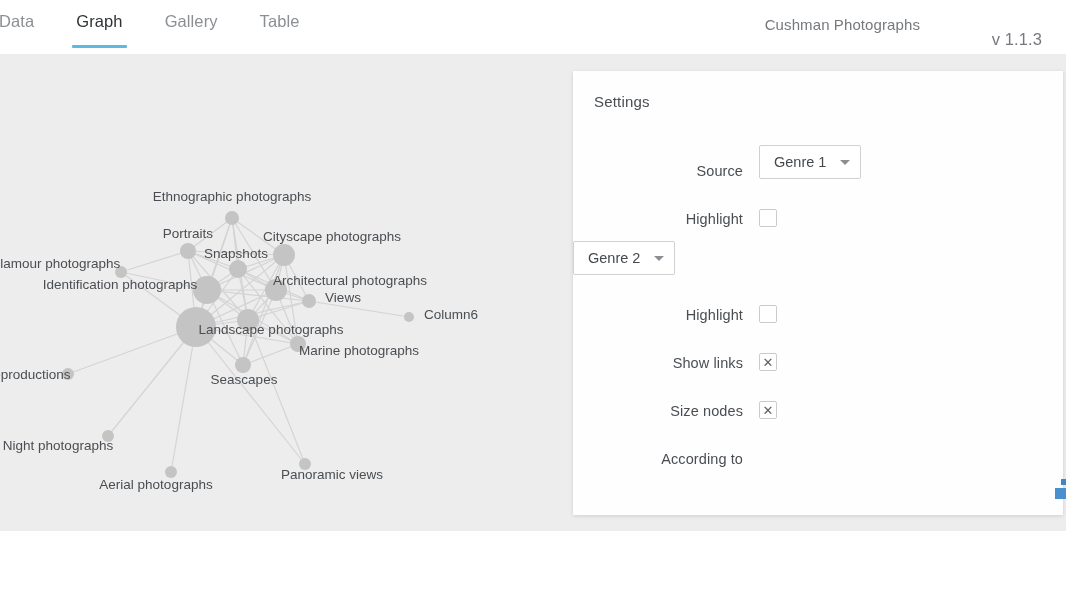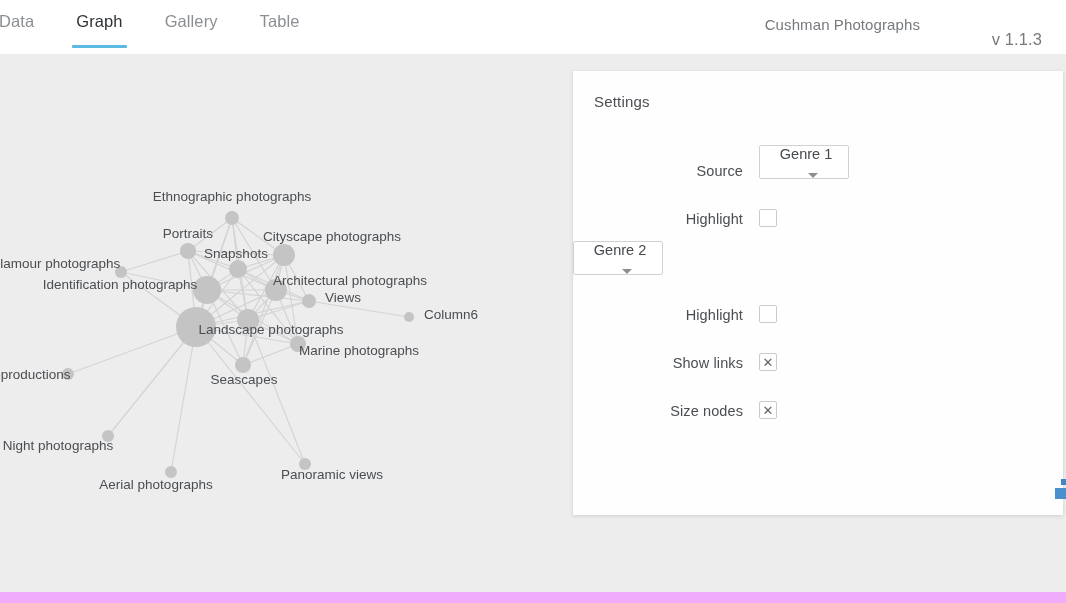--- a/index.html
+++ b/index.html
@@ -4,21 +4,21 @@
 <style>
   html, body {
     margin: 0;
     padding: 0;
     background: #ffffff;
     font-family: "Liberation Sans", sans-serif;
   }
   #app {
     position: relative;
     width: 1066px;
-    height: 603px;
+    height: 531px;
     overflow: hidden;
     background: #f0abfc;
   }
 
   
   .header {
     position: absolute;
     left: 0; top: 0;
     width: 1066px;
     height: 54px;
@@ -131,21 +131,20 @@
     justify-content: space-between;
     border: 1px solid #cfd2d4;
     border-radius: 2px;
     background: #ffffff;
     height: 34px;
     padding: 0 10px 0 14px;
     font-size: 14.5px;
     color: #45494d;
     cursor: pointer;
     box-sizing: border-box;
-    flex-direction: column;
   }
   .select.s-genre { min-width: 90px; }
   .select.s-wide  { min-width: 268px; }
   .select .caret {
     margin-left: 14px;
     width: 0; height: 0;
     border-left: 5px solid transparent;
     border-right: 5px solid transparent;
     border-top: 5px solid #8b8f93;
   }
@@ -326,20 +325,21 @@
         <div class="lbl">Show links</div>
         <div class="checkbox">✕</div>
       </div>
 
       <div class="row">
         <div class="lbl">Size nodes</div>
         <div class="checkbox">✕</div>
       </div>
 
       <div class="row">
+        <div class="lbl">According to</div>
       </div>
 
     </div>
 
     <div class="corner-widget">
       <div class="sq-a"></div>
       <div class="sq-b"></div>
     </div>
   </div>
 

